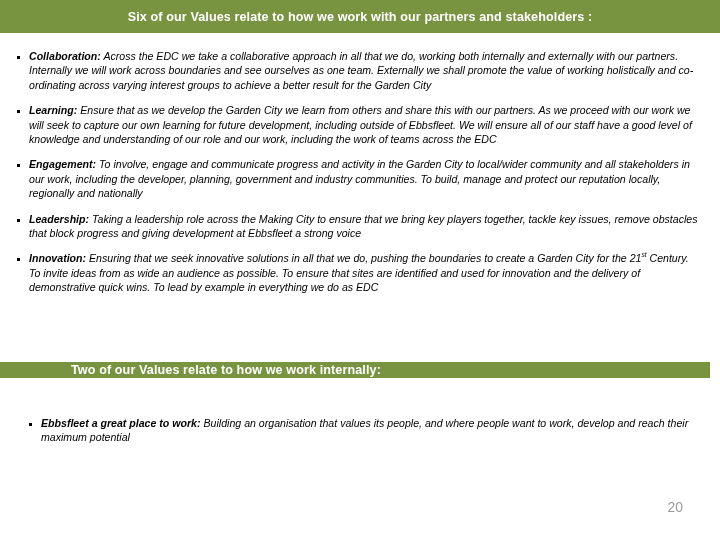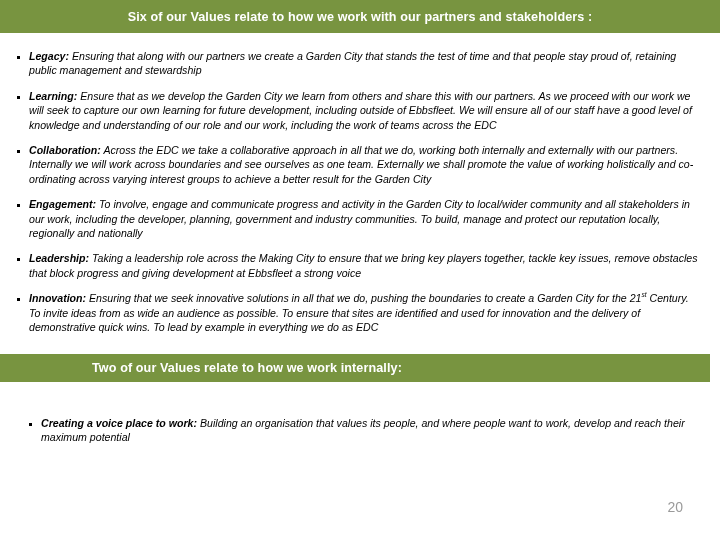--- a/index.html
+++ b/index.html
@@ -30,26 +30,26 @@
     position: absolute;
     left: 0;
     top: 0;
     width: 720px;
     height: 33px;
     font-size: 12.6px;
   }
   .banner-mid {
     position: absolute;
     left: 0;
-    top: 354px;
+    top: 362px;
     width: 710px;
-    height: 28px;
+    height: 16px;
     font-size: 12.6px;
     justify-content: flex-start;
-    padding-left: 92px;
+    padding-left: 71px;
   }
 
   
   .list-outer {
     position: absolute;
     left: 0;
     width: 720px;
   }
   .list-top { top: 49px; }
   .list-bottom { top: 416px; }
@@ -107,41 +107,34 @@
 </style>
 </head>
 <body>
 
 <div class="banner banner-top">
   <span>Six of our Values relate to how we work with our partners and stakeholders  :</span>
 </div>
 
 <div class="list-outer list-top">
 
+
   <div class="bullet-row">
     <span class="bullet-marker"></span>
     <div class="bullet-text">
-      <span class="bullet-term">Legacy:</span>
-      <span>Ensuring that along with our partners we create a Garden City that stands the test of time and that people stay proud of, retaining public management and stewardship</span>
+      <span class="bullet-term">Collaboration:</span>
+      <span>Across the EDC we take a collaborative approach in all that we do, working both internally and externally with our partners.  Internally we will work across boundaries and see ourselves as one team. Externally we shall promote the value of working holistically and co-ordinating across varying interest groups to achieve a better result for the Garden City</span>
     </div>
   </div>
 
   <div class="bullet-row">
     <span class="bullet-marker"></span>
     <div class="bullet-text">
       <span class="bullet-term">Learning:</span>
       <span>Ensure that as we develop the Garden City we learn from others and share this with our partners. As we proceed with our work we will seek to capture our own learning for future development, including outside of Ebbsfleet. We will ensure all of our staff have a good level of knowledge and understanding of our role and our work, including the work of teams across the EDC</span>
-    </div>
-  </div>
-
-  <div class="bullet-row">
-    <span class="bullet-marker"></span>
-    <div class="bullet-text">
-      <span class="bullet-term">Collaboration:</span>
-      <span>Across the EDC we take a collaborative approach in all that we do, working both internally and externally with our partners.  Internally we will work across boundaries and see ourselves as one team. Externally we shall promote the value of working holistically and co-ordinating across varying interest groups to achieve a better result for the Garden City</span>
     </div>
   </div>
 
   <div class="bullet-row">
     <span class="bullet-marker"></span>
     <div class="bullet-text">
       <span class="bullet-term">Engagement:</span>
       <span>To involve, engage and communicate progress and activity in the Garden City to local/wider community  and all stakeholders in our work, including the developer, planning, government  and industry communities. To build, manage and protect our reputation locally, regionally and nationally</span>
     </div>
   </div>
@@ -166,21 +159,21 @@
 
 <div class="banner banner-mid">
   <span>Two of our Values relate to how we work internally:</span>
 </div>
 
 <div class="list-outer list-bottom">
 
   <div class="bullet-row">
     <span class="bullet-marker"></span>
     <div class="bullet-text">
-      <span class="bullet-term">Creating a voice place to work:</span>
+      <span class="bullet-term">Ebbsfleet a great place to work:</span>
       <span>Building an organisation that values its people, and where people want to work, develop and reach their maximum potential</span>
     </div>
   </div>
 
 
 </div>
 
 <div class="page-number">20</div>
 
 </body></html>

